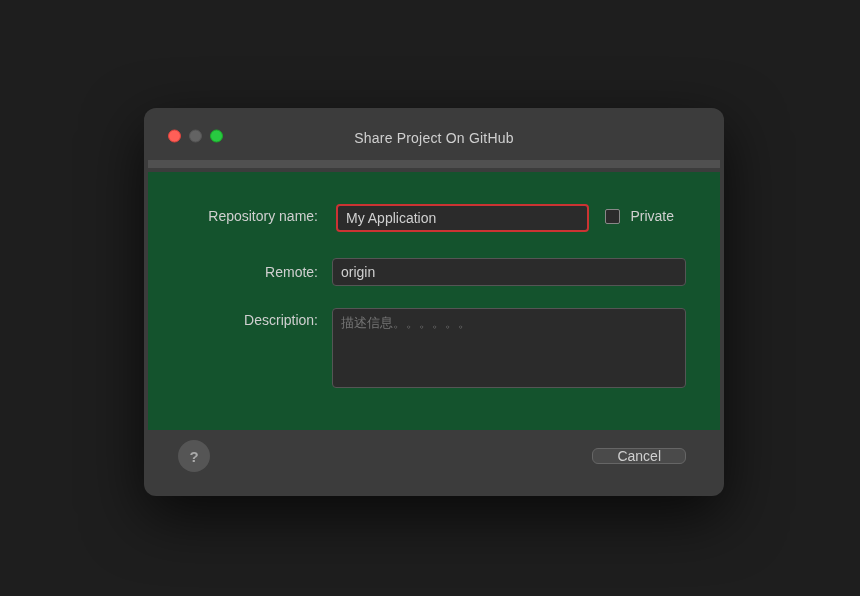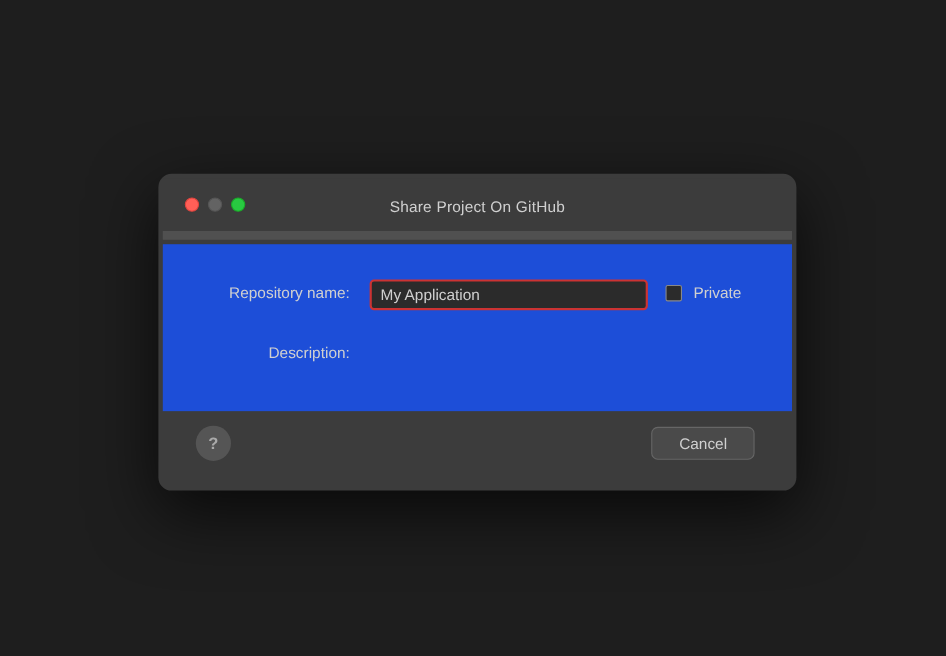--- a/index.html
+++ b/index.html
@@ -68,21 +68,21 @@
 
     .title-bar-text {
       color: #d0d0d0;
       font-size: 14px;
       font-weight: 500;
       letter-spacing: 0.2px;
     }
 
     .dialog-body {
       padding: 20px 30px 24px 30px;
-      background: #1d4ed8;
+      background: #14532d;
     }
 
     .form-row {
       display: flex;
       align-items: center;
       margin-bottom: 14px;
     }
 
     .form-row.description-row {
       align-items: flex-start;
@@ -184,21 +184,21 @@
     }
 
     .btn {
       padding: 6px 24px;
       border-radius: 6px;
       font-size: 14px;
       cursor: pointer;
       border: 1px solid #666;
       background: #555;
       color: #d0d0d0;
-      height: 30px;
+      height: 16px;
       display: flex;
       align-items: center;
       justify-content: center;
     }
 
     .btn-cancel {
       background: #4a4a4a;
     }
 
     .btn-share {
@@ -232,23 +232,28 @@
       <label class="form-label">Repository name:</label>
       <div class="repo-input-section">
         <input type="text" class="form-input repo-name" value="My Application" style="">
         <div class="private-section">
           <div class="private-checkbox"></div>
           <span class="private-label">Private</span>
         </div>
       </div>
     </div>
 
+    <div class="form-row">
+      <label class="form-label">Remote:</label>
+      <input type="text" class="form-input" value="origin" placeholder="origin" style="">
+    </div>
 
     <div class="form-row description-row">
       <label class="form-label">Description:</label>
+      <textarea class="form-input description" placeholder="描述信息。。。。。。" style=""></textarea>
     </div>
   </div>
 
   <div class="dialog-footer">
     <button class="help-button">
       <span>?</span>
     </button>
     <div class="footer-actions">
       <button class="btn btn-cancel">Cancel</button>
     </div>

